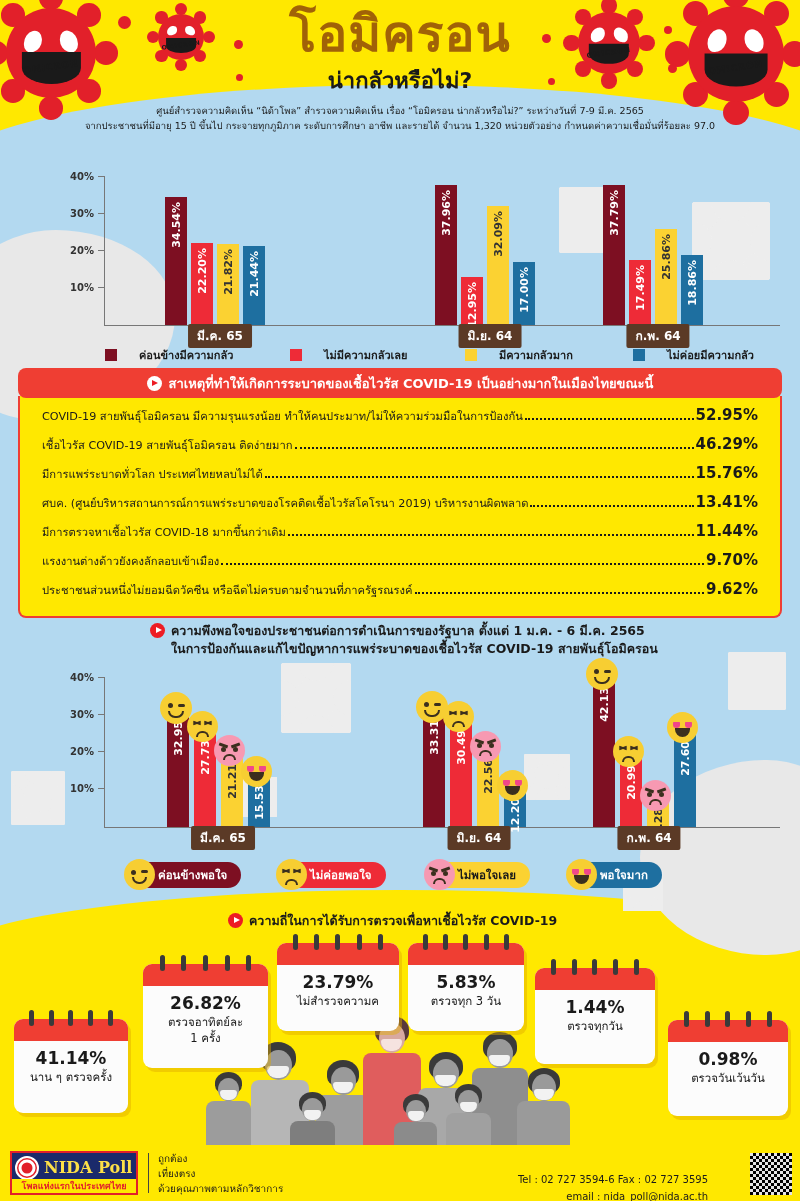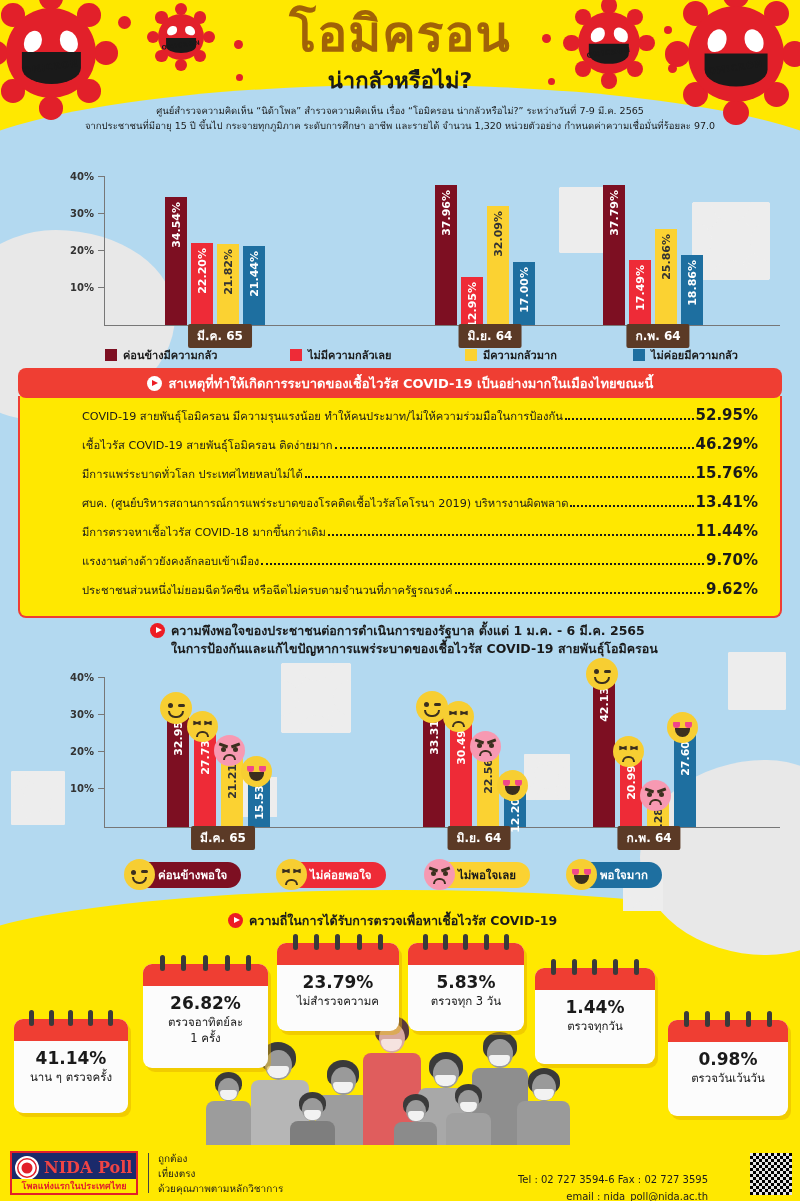--- a/index.html
+++ b/index.html
@@ -129,21 +129,21 @@
   }
   .bar.y span { color:#333; }
   .grp-label {
     position:absolute; background:#5B3A26; color:#fff; font-size:12px; font-weight:bold;
     padding:2px 9px 3px; border-radius:2px; white-space:nowrap;
     transform:translateX(-50%);
   }
 
   
   .legend1 { position:absolute; z-index:7; display:flex; width:700px; left:105px; }
-  .legend1 .item { display:flex; align-items:center; gap:6px; font-size:11px;
+  .legend1 .item { display:flex; align-items:center; gap:22px; font-size:11px;
                    font-weight:bold; color:#1A1A1A; }
   .sw { width:12px; height:12px; flex:0 0 auto; }
 
   
   .red-banner {
     position:absolute; left:18px; top:368px; width:764px; height:30px;
     background:#EF3E33; border-radius:8px; z-index:7;
     display:flex; align-items:center; justify-content:center; gap:7px;
     color:#fff; font-size:13px; font-weight:bold;
   }
@@ -151,21 +151,21 @@
   .yellow-box {
     position:absolute; left:18px; top:396px; width:764px; height:222px;
     background:#FFE800; border:2px solid #EF3E33; border-top:none;
     border-radius:0 0 8px 8px; z-index:6;
     padding:10px 22px 6px;
   }
   .reason-row {
     display:flex; align-items:baseline; font-size:11.2px; color:#1A1A1A;
     height:29px;
   }
-  .reason-text { white-space:nowrap;margin-left:40px; }
+  .reason-text { white-space:nowrap; }
   .dots { flex:1 1 auto; border-bottom:2px dotted #1A1A1A; margin:0 2px 3px;
           min-width:10px; }
   .reason-val { font-size:15px; font-weight:bold; color:#1A1A1A; white-space:nowrap; }
 
   
   .emoji {
     position:absolute; border-radius:50%; background:#F7CE32;
     z-index:8;
   }
   .emoji .e-eye { position:absolute; background:#3B2F1E; border-radius:50%; }
@@ -206,21 +206,21 @@
             background:#FFE800; z-index:10; }
   .nida-logo { position:absolute; left:10px; top:6px; width:128px; height:44px;
                background:#1B2A6B; border:2px solid #E2202A; }
   .nida-top { position:absolute; left:0; top:0; width:100%; height:29px;
               background:#1B2A6B; display:flex; align-items:center; gap:5px; padding-left:3px; }
   .nida-seal { width:24px; height:24px; border-radius:50%; background:#E2202A;
                border:2px solid #fff; position:relative; flex:0 0 auto; }
   .nida-seal::after { content:""; position:absolute; left:50%; top:50%;
                transform:translate(-50%,-50%); width:11px; height:11px;
                border-radius:50%; border:3px solid #fff; }
-  .nida-name { color:#ef4444; font-family:"DejaVu Serif","Liberation Serif",serif;
+  .nida-name { color:#fde047; font-family:"DejaVu Serif","Liberation Serif",serif;
                font-size:16px; font-weight:bold; }
   .nida-bot { position:absolute; left:0; bottom:0; width:100%; height:14px;
               background:#FFE800; color:#E2202A; font-size:9px; font-weight:bold;
               text-align:center; line-height:14px; }
   .divider { position:absolute; left:148px; top:8px; width:1px; height:40px; background:#444; }
   .motto { position:absolute; left:158px; top:6px; font-size:10px; color:#1A1A1A;
            line-height:1.5; }
   .contact { position:absolute; right:92px; top:7px; text-align:right;
              font-size:10px; color:#1A1A1A; line-height:1.65;margin-top:20px; }
   .qr { position:absolute; right:8px; top:8px; width:42px; height:42px; background:#1A1A1A; }

